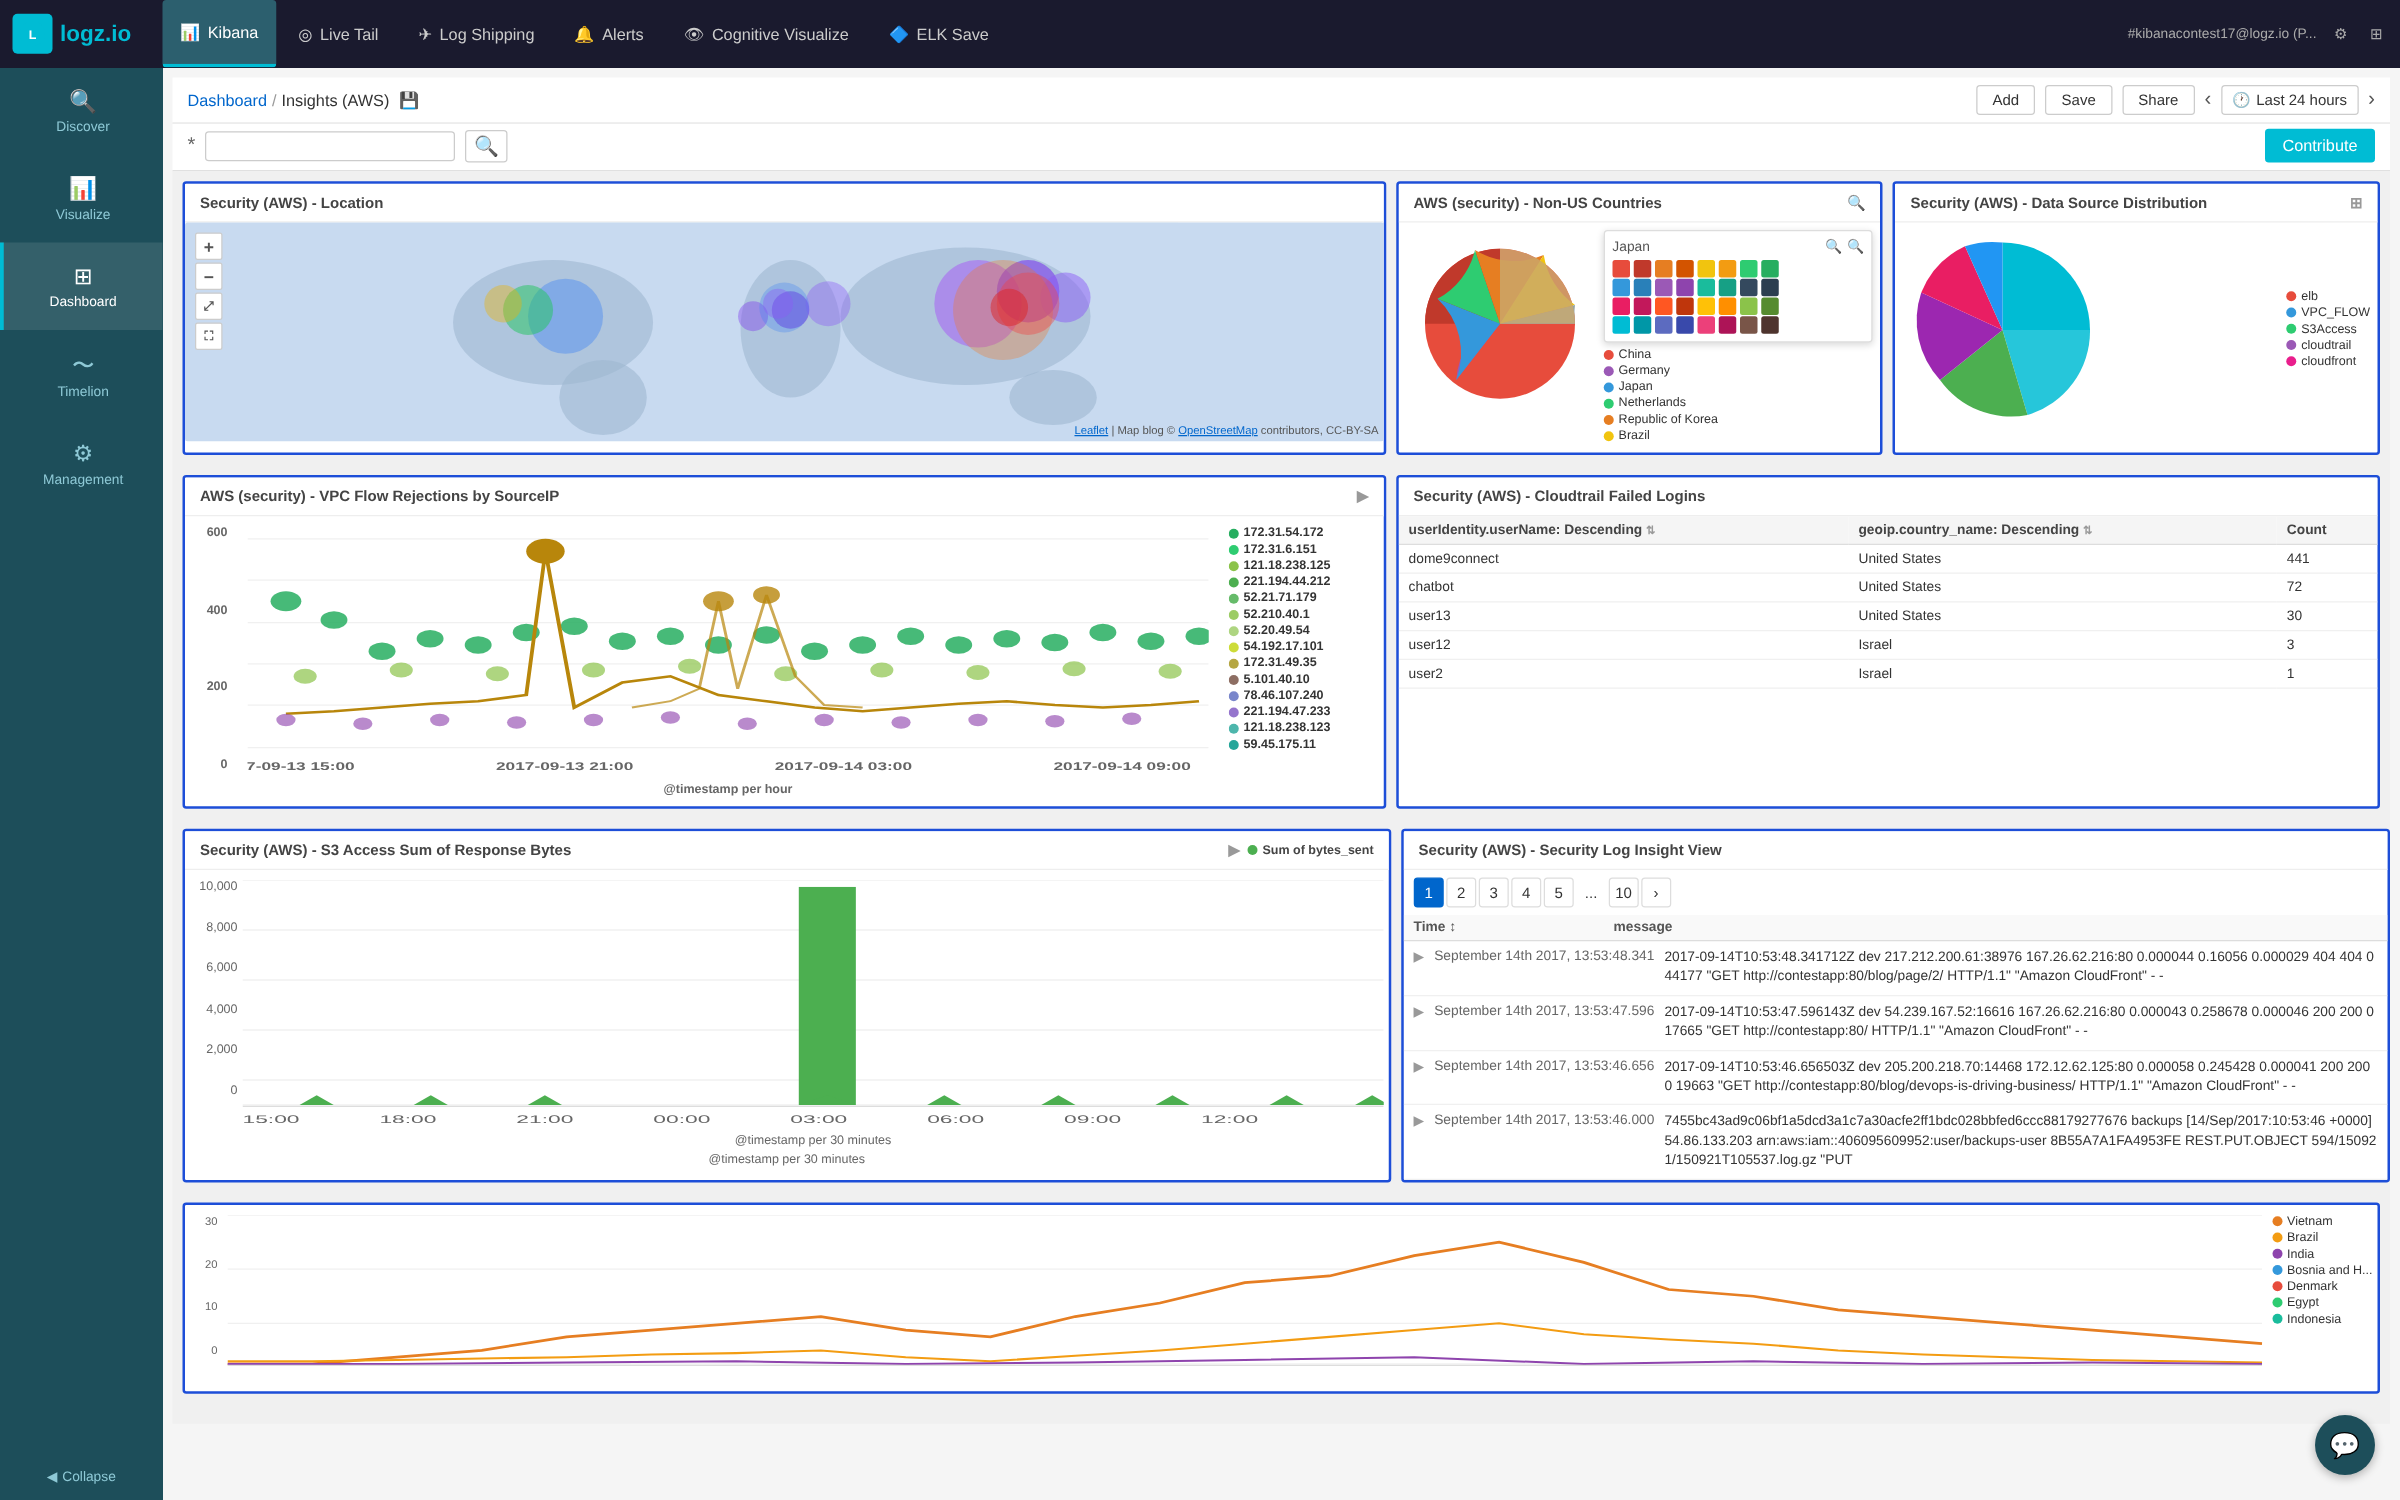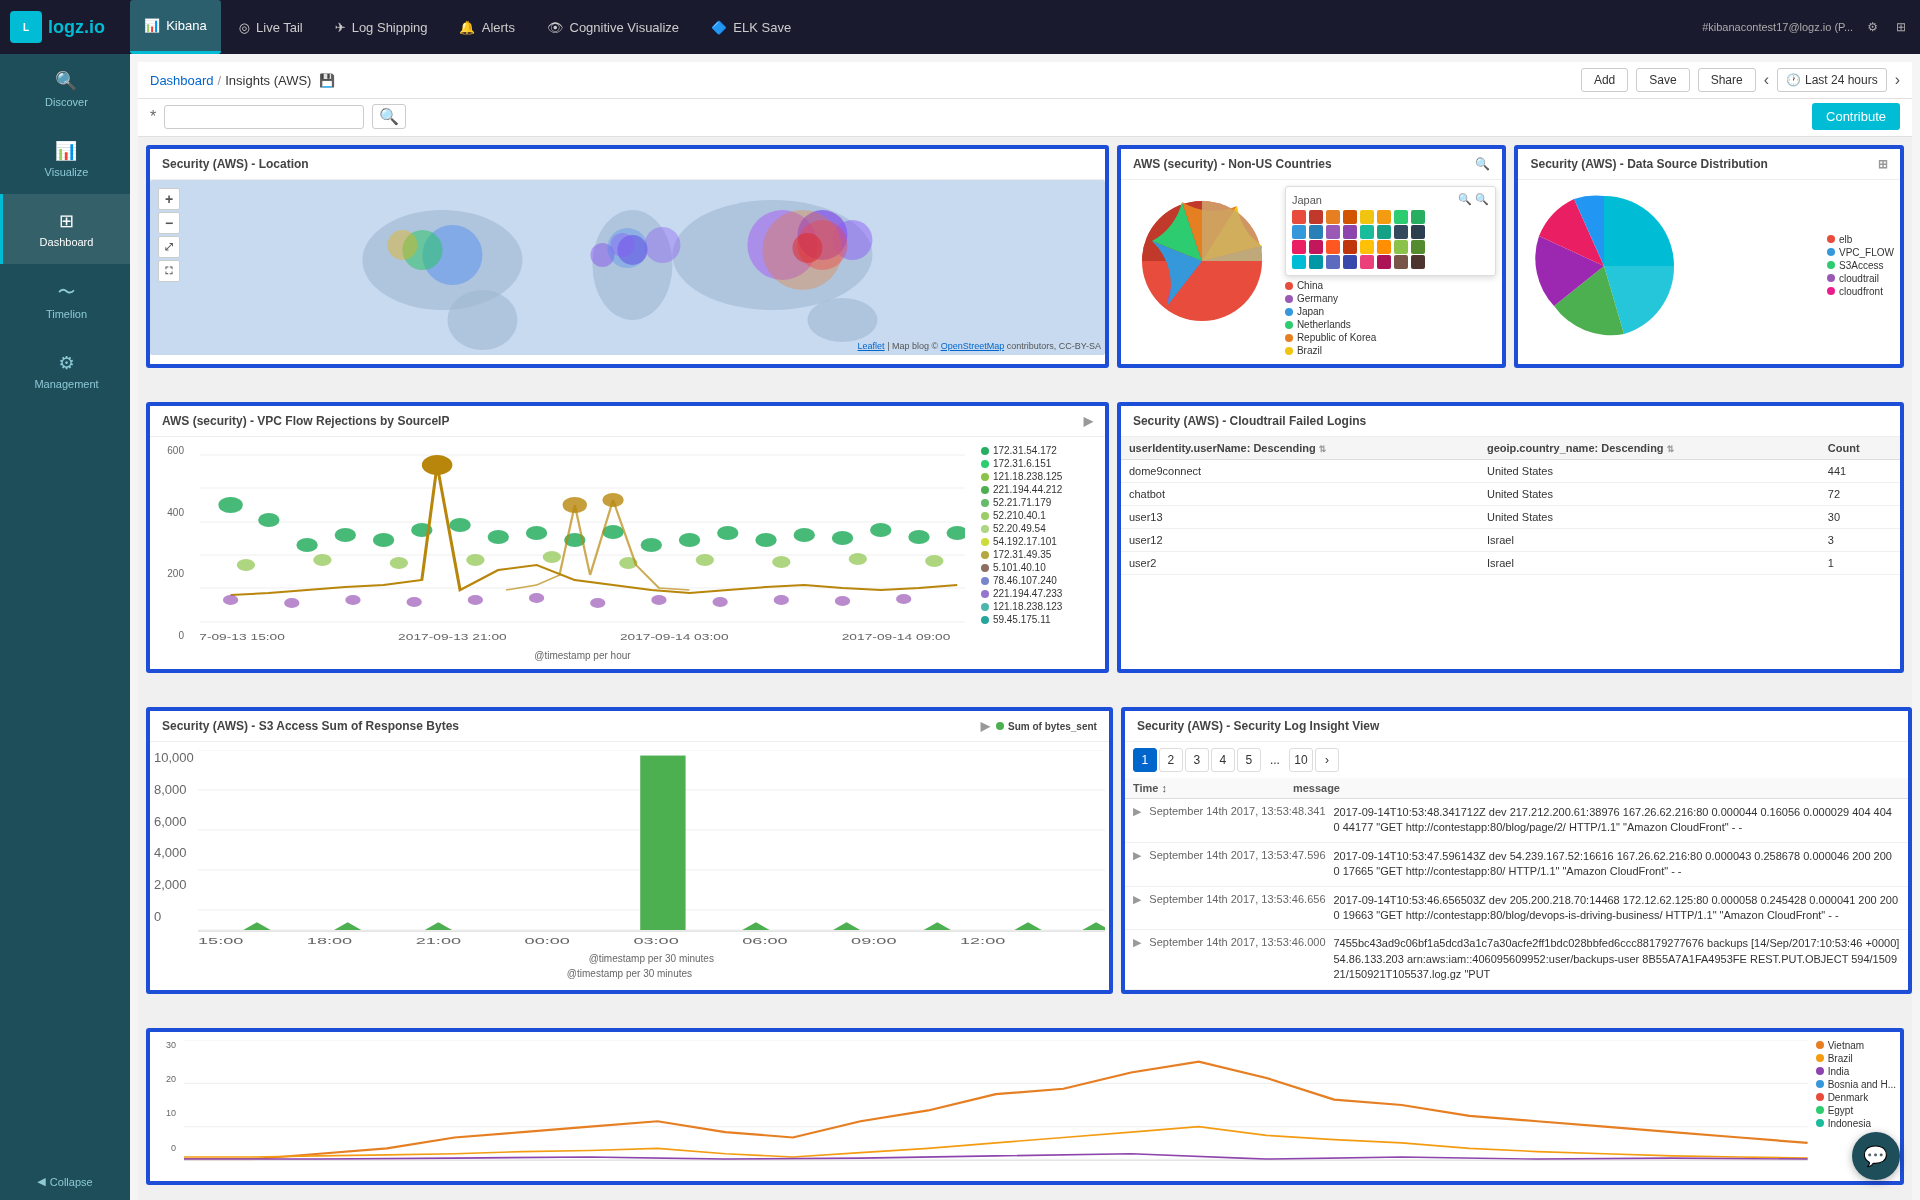--- a/index.html
+++ b/index.html
@@ -32,21 +32,21 @@
     .breadcrumb-current { color: #333; font-weight: 500; }
     .toolbar-btn { background: white; border: 1px solid #ccc; padding: 4px 12px; border-radius: 3px; cursor: pointer; font-size: 12px; color: #333; }
     .time-filter { display: flex; align-items: center; gap: 4px; border: 1px solid #ccc; border-radius: 3px; padding: 4px 8px; font-size: 12px; color: #333; cursor: pointer; }
     .search-input { border: 1px solid #ccc; padding: 4px 8px; font-size: 12px; width: 200px; border-radius: 3px; }
     .contribute-btn { background: #00bcd4; color: white; border: none; padding: 6px 14px; border-radius: 3px; cursor: pointer; font-size: 13px; font-weight: 500; }
     .star-btn { background: none; border: none; cursor: pointer; color: #666; font-size: 16px; }
 
     
     .dashboard { background: #f0f0f0; padding: 8px; }
     
-    .panel { background: white; border: 4px solid #1d4ed8; border-radius: 3px; margin-bottom: 26px; overflow: hidden; }
+    .panel { background: white; border: 2px solid #1d4ed8; border-radius: 3px; margin-bottom: 8px; overflow: hidden; }
     .panel-header { padding: 8px 12px; font-size: 12px; font-weight: 600; color: #444; border-bottom: 1px solid #eee; background: white; display: flex; align-items: center; justify-content: space-between; }
     .panel-body { padding: 8px; position: relative; }
 
     .row { display: flex; gap: 8px; margin-bottom: 8px; }
     .col-8 { flex: 0 0 calc(55% - 4px); }
     .col-5 { flex: 0 0 55%; }
     .col-7 { flex: 0 0 45%; }
 
     
     .map-container { position: relative; height: 175px; background: #c8daf0; border-radius: 2px; overflow: hidden; }
@@ -411,21 +411,21 @@
     </div>
 
     <div class="row">
 
       <div class="panel col-8" style="min-width:0;">
         <div class="panel-header">
           <span>AWS (security) - VPC Flow Rejections by SourceIP</span>
           <span style="cursor:pointer; color:#999;">▶</span>
         </div>
         <div class="panel-body" style="padding:8px 4px;">
-          <div style="display:flex; gap:16px;">
+          <div style="display:flex; gap:16px;font-weight:bold;">
             <div style="display:flex; flex-direction:column; align-items:flex-end; justify-content:space-between; font-size:10px; color:#666; padding-bottom:20px; min-width:30px;">
               <span>600</span>
               <span>400</span>
               <span>200</span>
               <span>0</span>
             </div>
             <div style="flex:1; position:relative;">
               <svg width="100%" height="200" viewBox="0 0 500 200" preserveAspectRatio="none">
 
                 <line x1="0" y1="10" x2="500" y2="10" stroke="#f0f0f0" stroke-width="1"></line>
@@ -618,21 +618,21 @@
           <span>Security (AWS) - S3 Access Sum of Response Bytes</span>
           <span style="flex:1;"></span>
           <span style="cursor:pointer; color:#999;">▶</span>
           <div class="legend-item" style="margin:0;">
             <div class="legend-dot" style="background:#4caf50;"></div>
             <span style="font-size:10px;">Sum of bytes_sent</span>
           </div>
         </div>
         <div class="panel-body" style="padding:8px 4px;">
           <div style="display:flex; gap:4px;">
-            <div style="display:flex; flex-direction:column; justify-content:space-between; font-size:13px; color:#666; padding-bottom:40px; min-width:38px;">
+            <div style="display:flex; flex-direction:column; align-items:flex-end; justify-content:space-between; font-size:10px; color:#666; padding-bottom:40px; min-width:38px;">
               <span>10,000</span>
               <span>8,000</span>
               <span>6,000</span>
               <span>4,000</span>
               <span>2,000</span>
               <span>0</span>
             </div>
             <div style="flex:1; position:relative;">
               <svg width="100%" height="200" viewBox="0 0 400 180" preserveAspectRatio="none">
 

